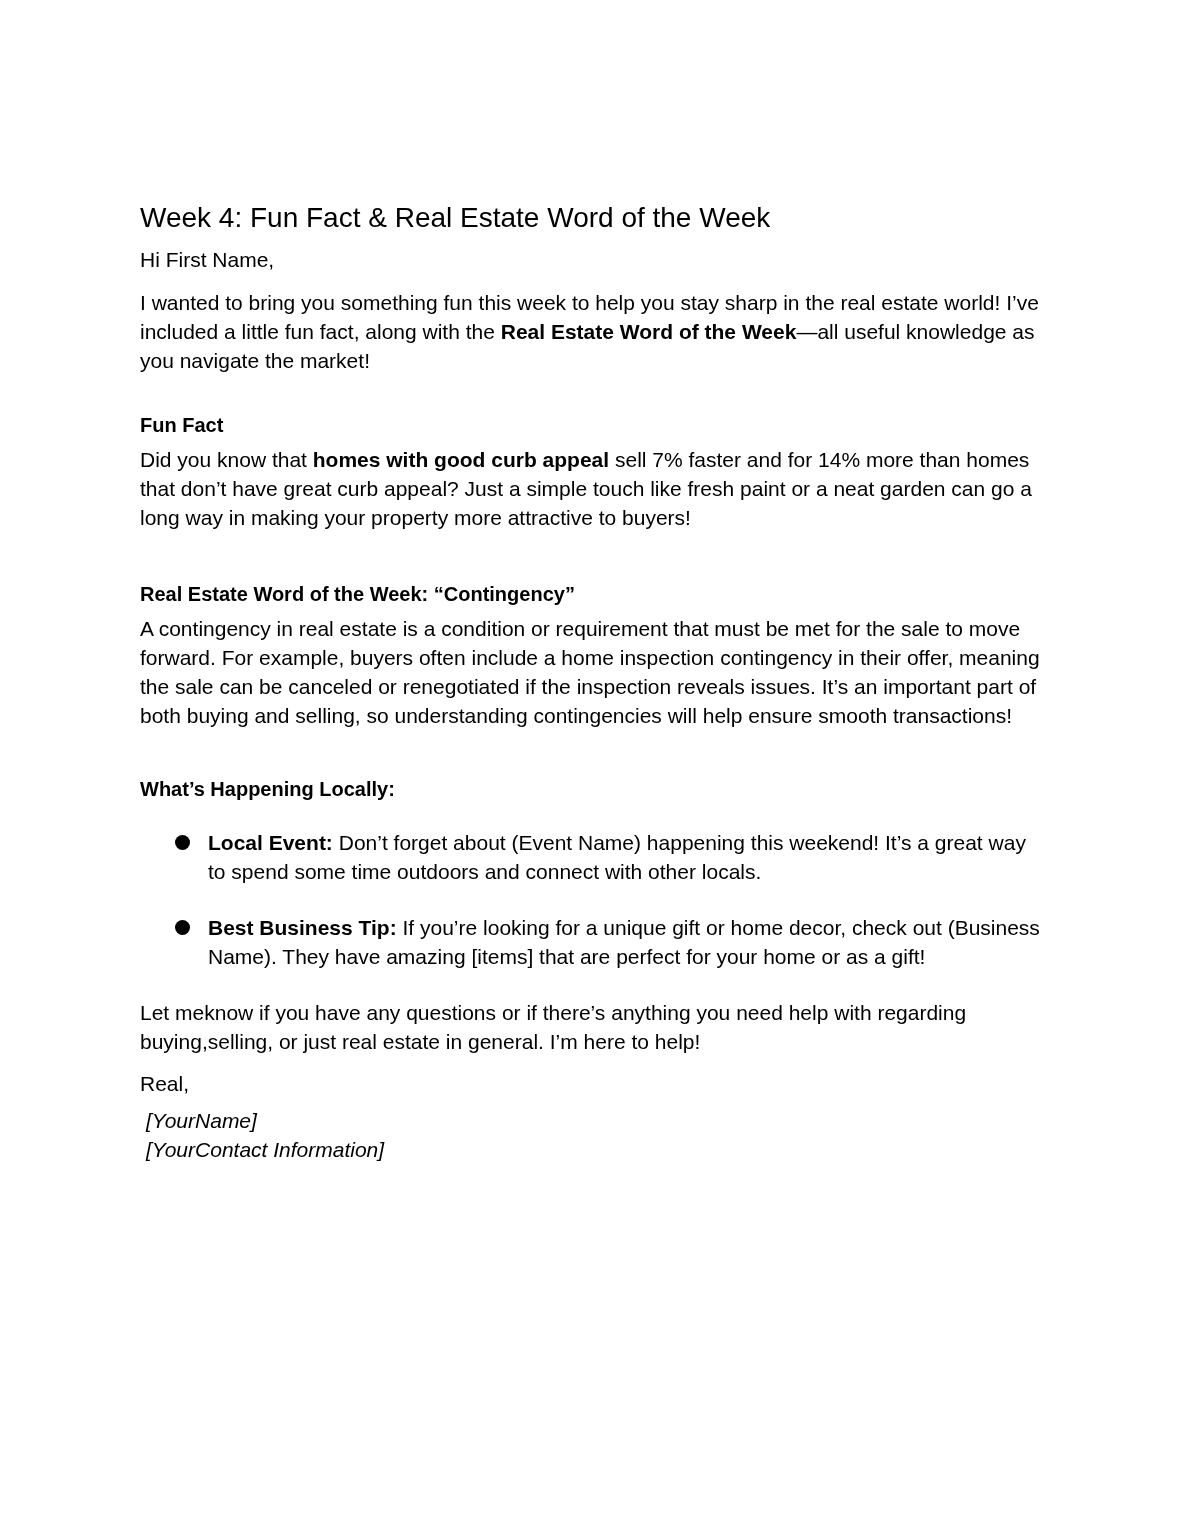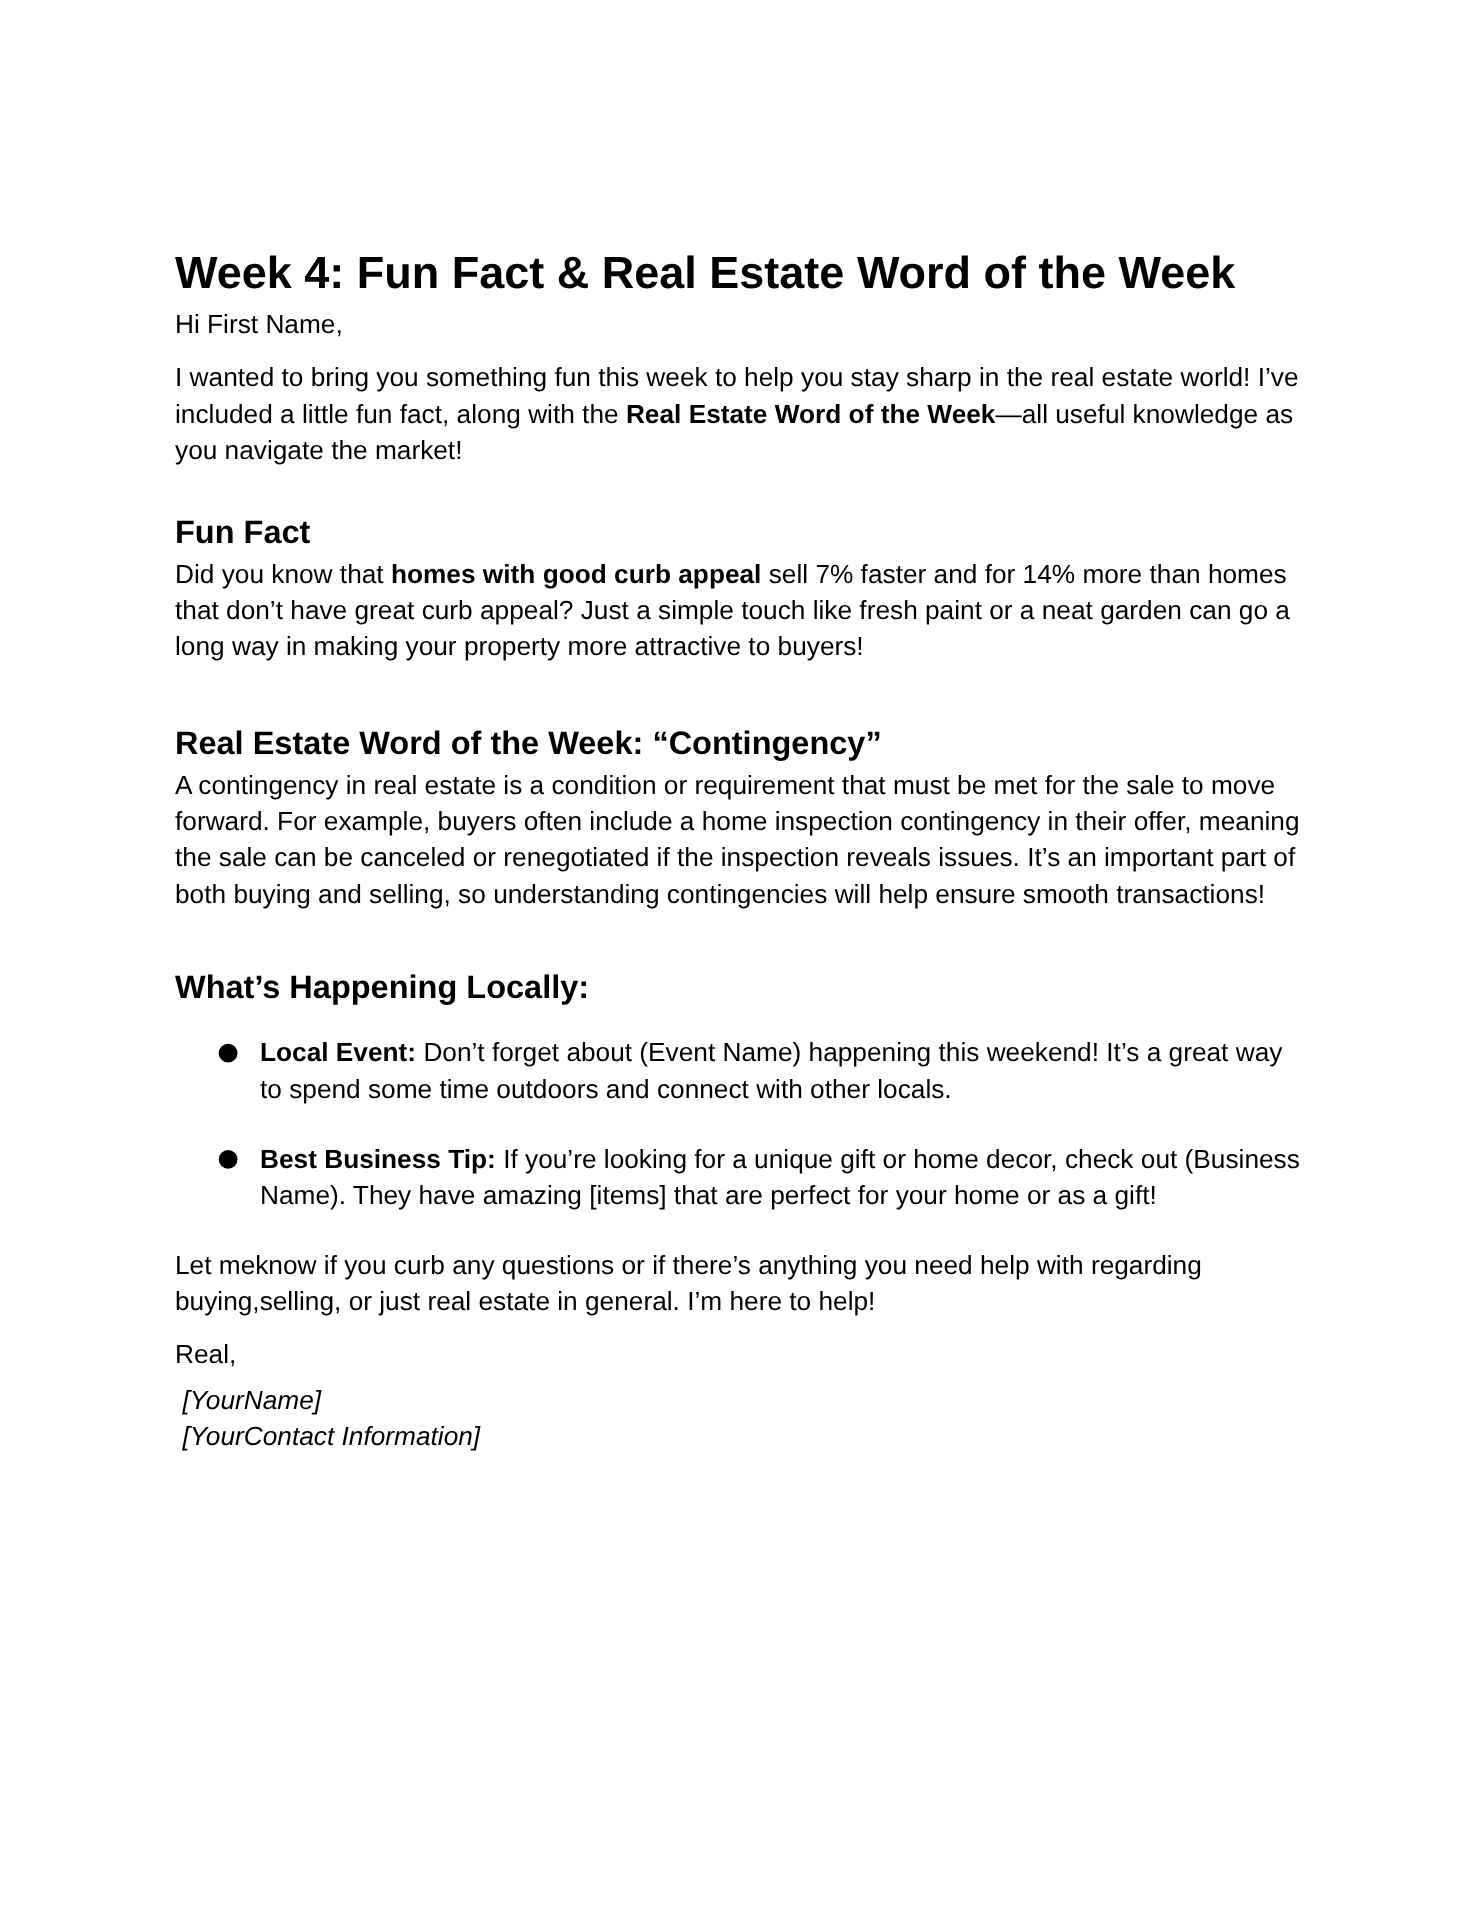--- a/index.html
+++ b/index.html
@@ -14,30 +14,30 @@
     height: 1536px;
     background: #ffffff;
     color: #000000;
     font-family: "Liberation Sans", sans-serif;
     font-size: 21px;
     line-height: 29px;
     padding: 201px 139px 0 140px;
     overflow: hidden;
   }
   .doc-title {
-    font-size: 36px;
+    font-size: 28px;
     line-height: 33px;
-    font-weight: bold;
+    font-weight: normal;
     margin: 0 0 11px 0;
   }
   .para { margin: 0; }
   .subject  { margin-bottom: 19px; }
   .greeting { margin-bottom: 14px; }
   .h2 {
-    font-size: 26px;
+    font-size: 20px;
     line-height: 31px;
     font-weight: bold;
     margin: 0 0 4px 0;
   }
   .mt-funfact { margin-top: 35px; }
   .mt-word    { margin-top: 47px; }
   .mt-locally { margin-top: 44px; }
   .bullet-list {
     list-style: none;
     margin: 23px 0 0 0;
@@ -85,19 +85,19 @@
     <li class="bullet-item">
       <span class="bullet"></span>
       <span><strong>Local Event:</strong><span> Don’t forget about (Event Name) happening this weekend! It’s a great way to spend some time outdoors and connect with other locals.</span></span>
     </li>
     <li class="bullet-item">
       <span class="bullet"></span>
       <span><strong>Best Business Tip:</strong><span> If you’re looking for a unique gift or home decor, check out (Business Name). They have amazing [items] that are perfect for your home or as a gift!</span></span>
     </li>
   </ul>
 
-  <p class="para closing">Let meknow if you curb any questions or if there’s anything you need help with regarding buying,selling, or just real estate in general. I’m here to help!</p>
+  <p class="para closing">Let meknow if you have any questions or if there’s anything you need help with regarding buying,selling, or just real estate in general. I’m here to help!</p>
 
   <p class="para signoff">Real,</p>
 
   <p class="para signature"><span>[YourName]</span><br><span>[YourContact Information]</span></p>
 
 </div>
 
 </body></html>

